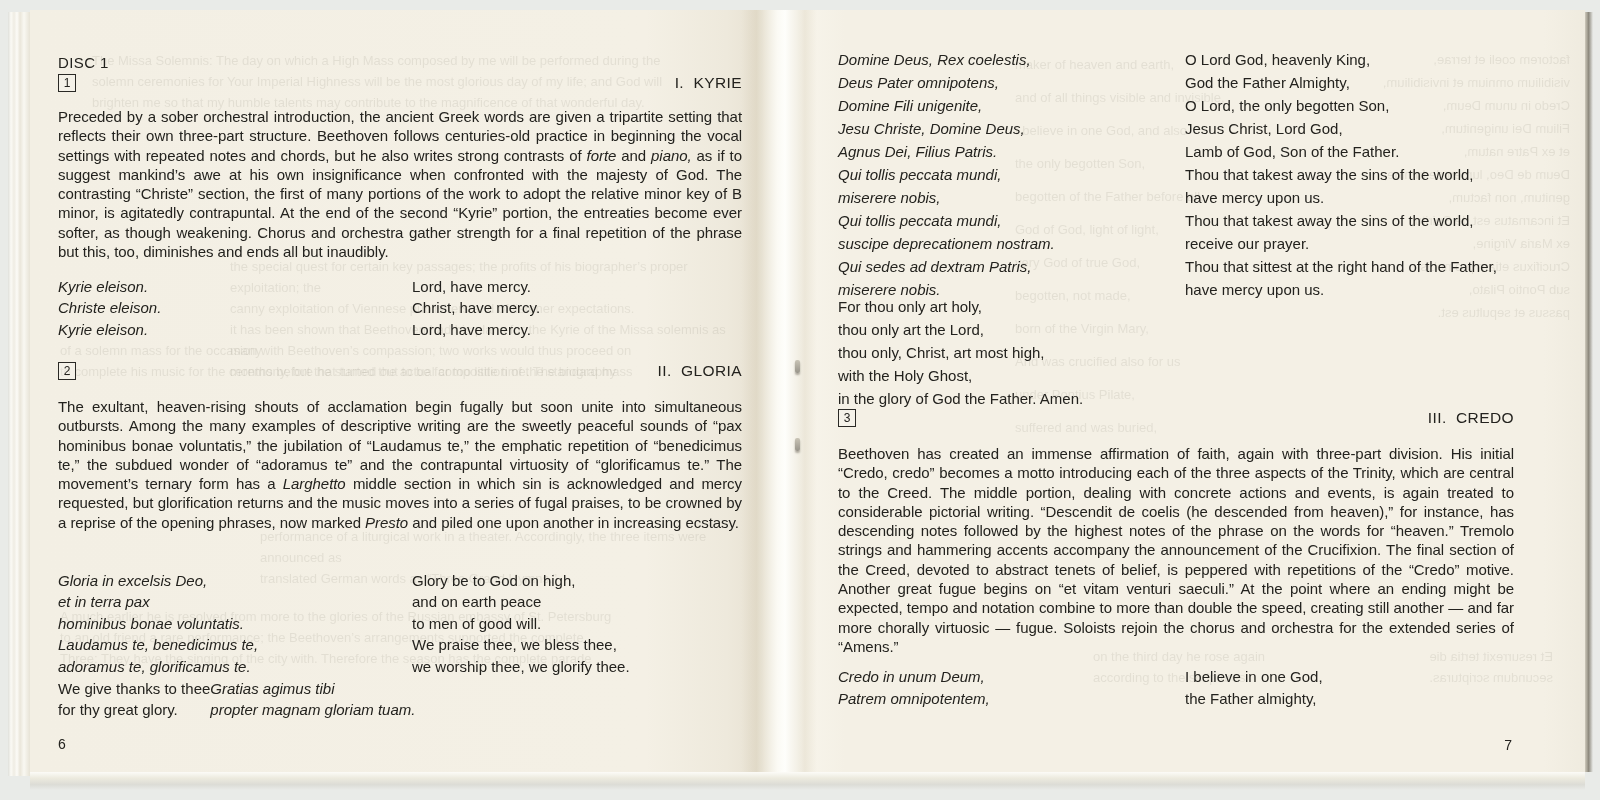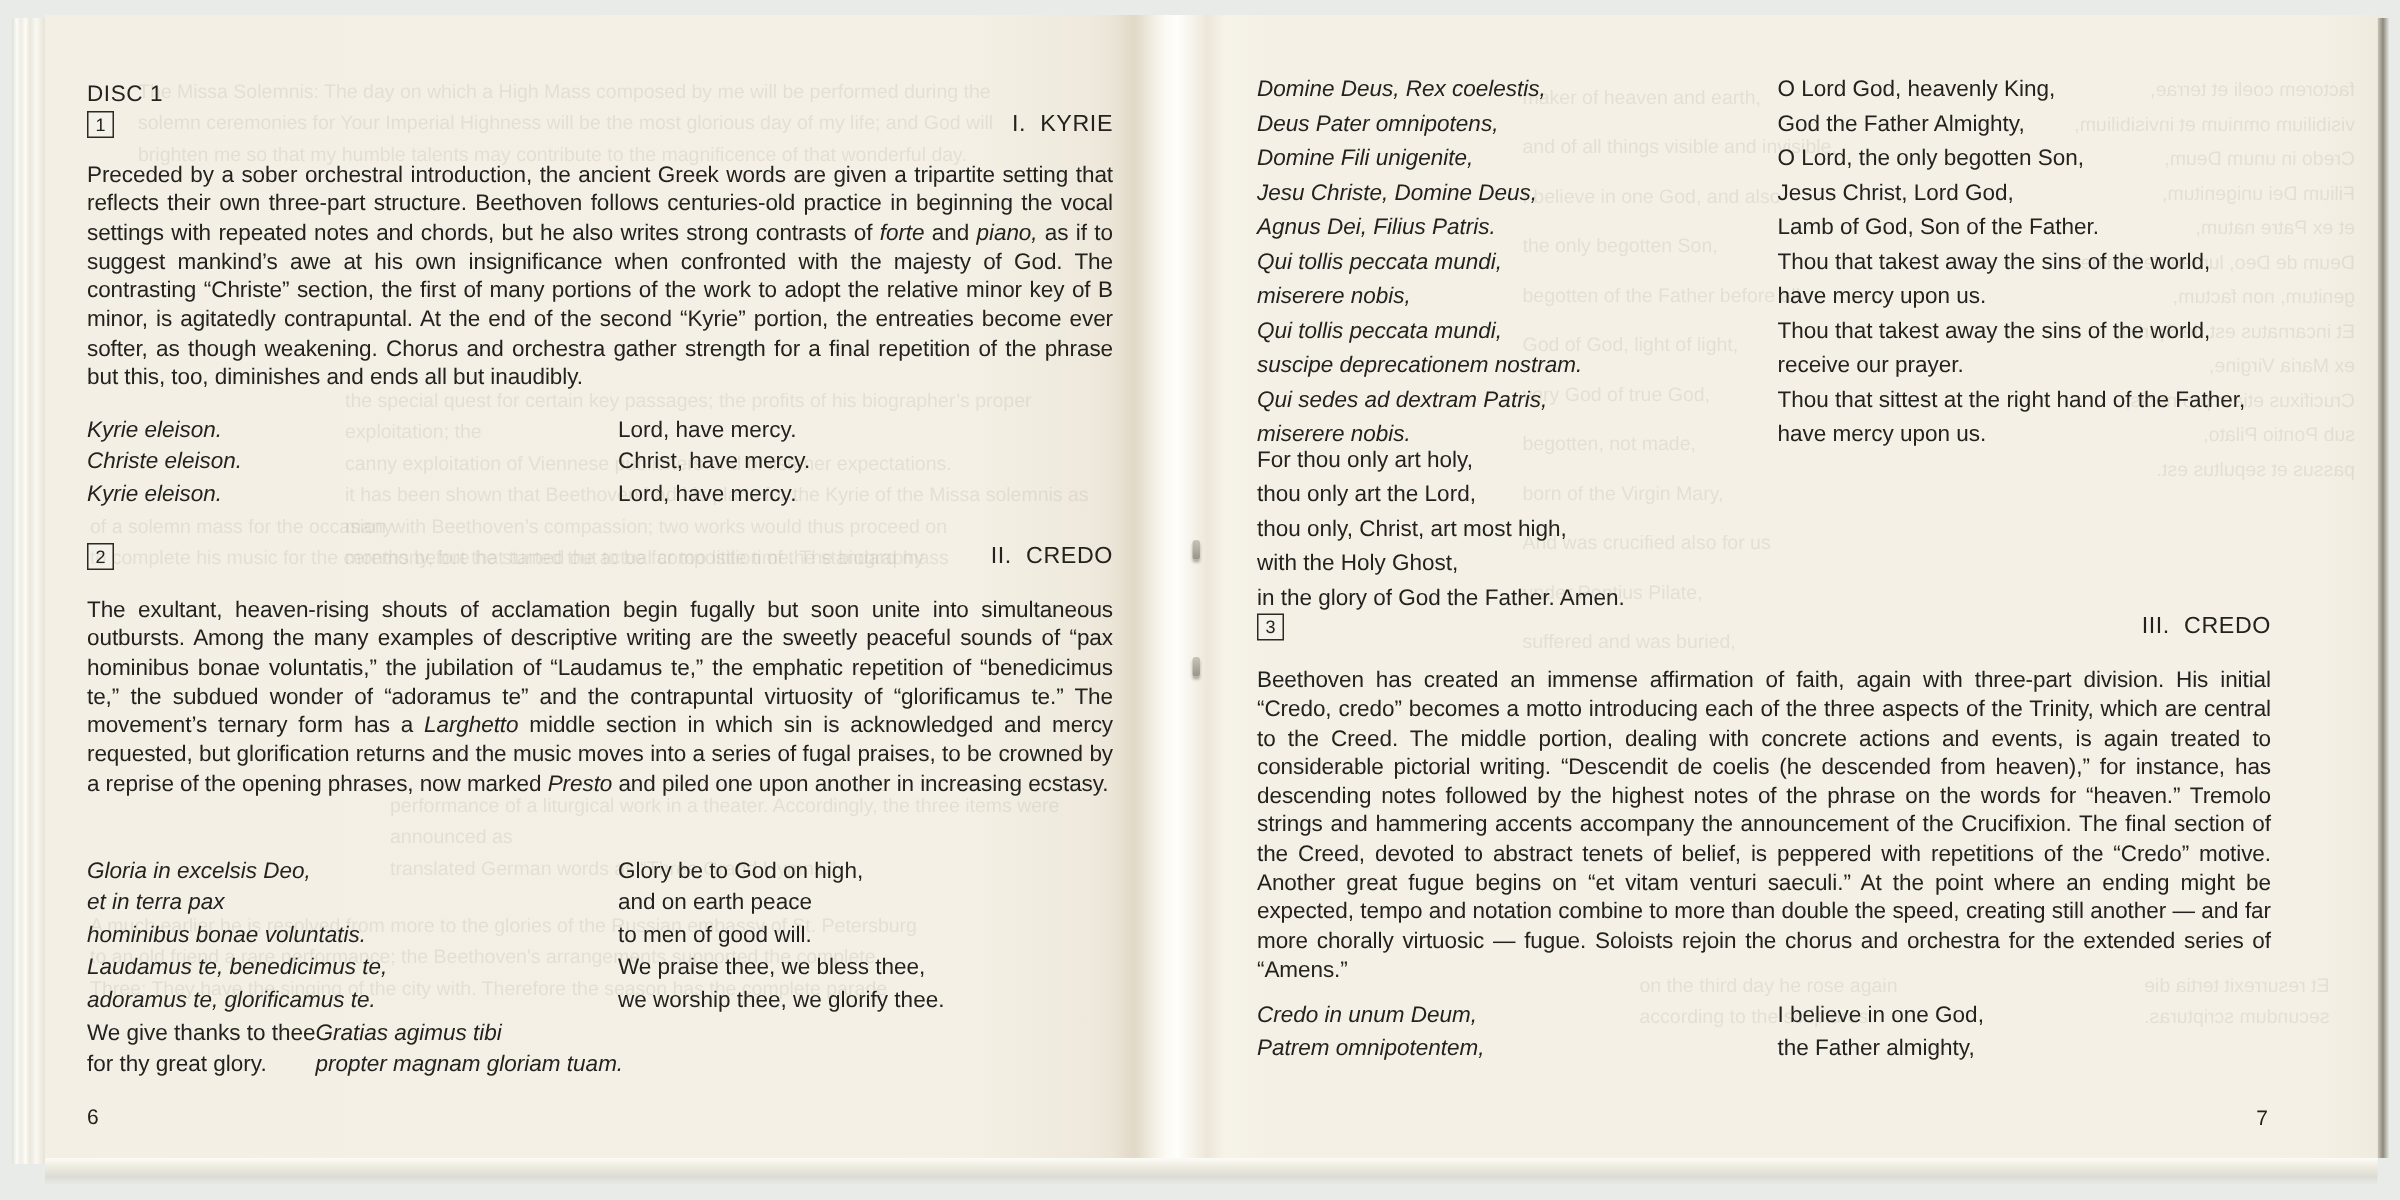--- a/index.html
+++ b/index.html
@@ -118,21 +118,21 @@
     <div class="verse latin lh21">Kyrie eleison.
 Christe eleison.
 Kyrie eleison.</div>
     <div class="verse english lh21">Lord, have mercy.
 Christ, have mercy.
 Lord, have mercy.</div>
   </div>
 
   <div class="track-row" style="left:28px;top:352px;width:684px">
     <div class="track-box">2</div>
-    <div class="heading">II.  CREDO</div>
+    <div class="heading">II.  GLORIA</div>
   </div>
 
   <div class="body-text" style="left:28px;top:387px;width:684px"><span>The exultant, heaven-rising shouts of acclamation begin fugally but soon unite into simultaneous outbursts. Among the many examples of descriptive writing are the sweetly peaceful sounds of “pax hominibus bonae voluntatis,” the jubilation of “Laudamus te,” the emphatic repetition of “benedicimus te,” the subdued wonder of “adoramus te” and the contrapuntal virtuosity of “glorificamus te.” The movement’s ternary form has a </span><em>Larghetto</em><span> middle section in which sin is acknowledged and mercy requested, but glorification returns and the music moves into a series of fugal praises, to be crowned by a reprise of the opening phrases, now marked </span><em>Presto</em><span> and piled one upon another in increasing ecstasy.</span></div>
 
   <div class="verse-row" style="top:560px">
     <div class="verse latin lh21">Gloria in excelsis Deo,
 et in terra pax
 hominibus bonae voluntatis.
 Laudamus te, benedicimus te,
 adoramus te, glorificamus te.</div>

